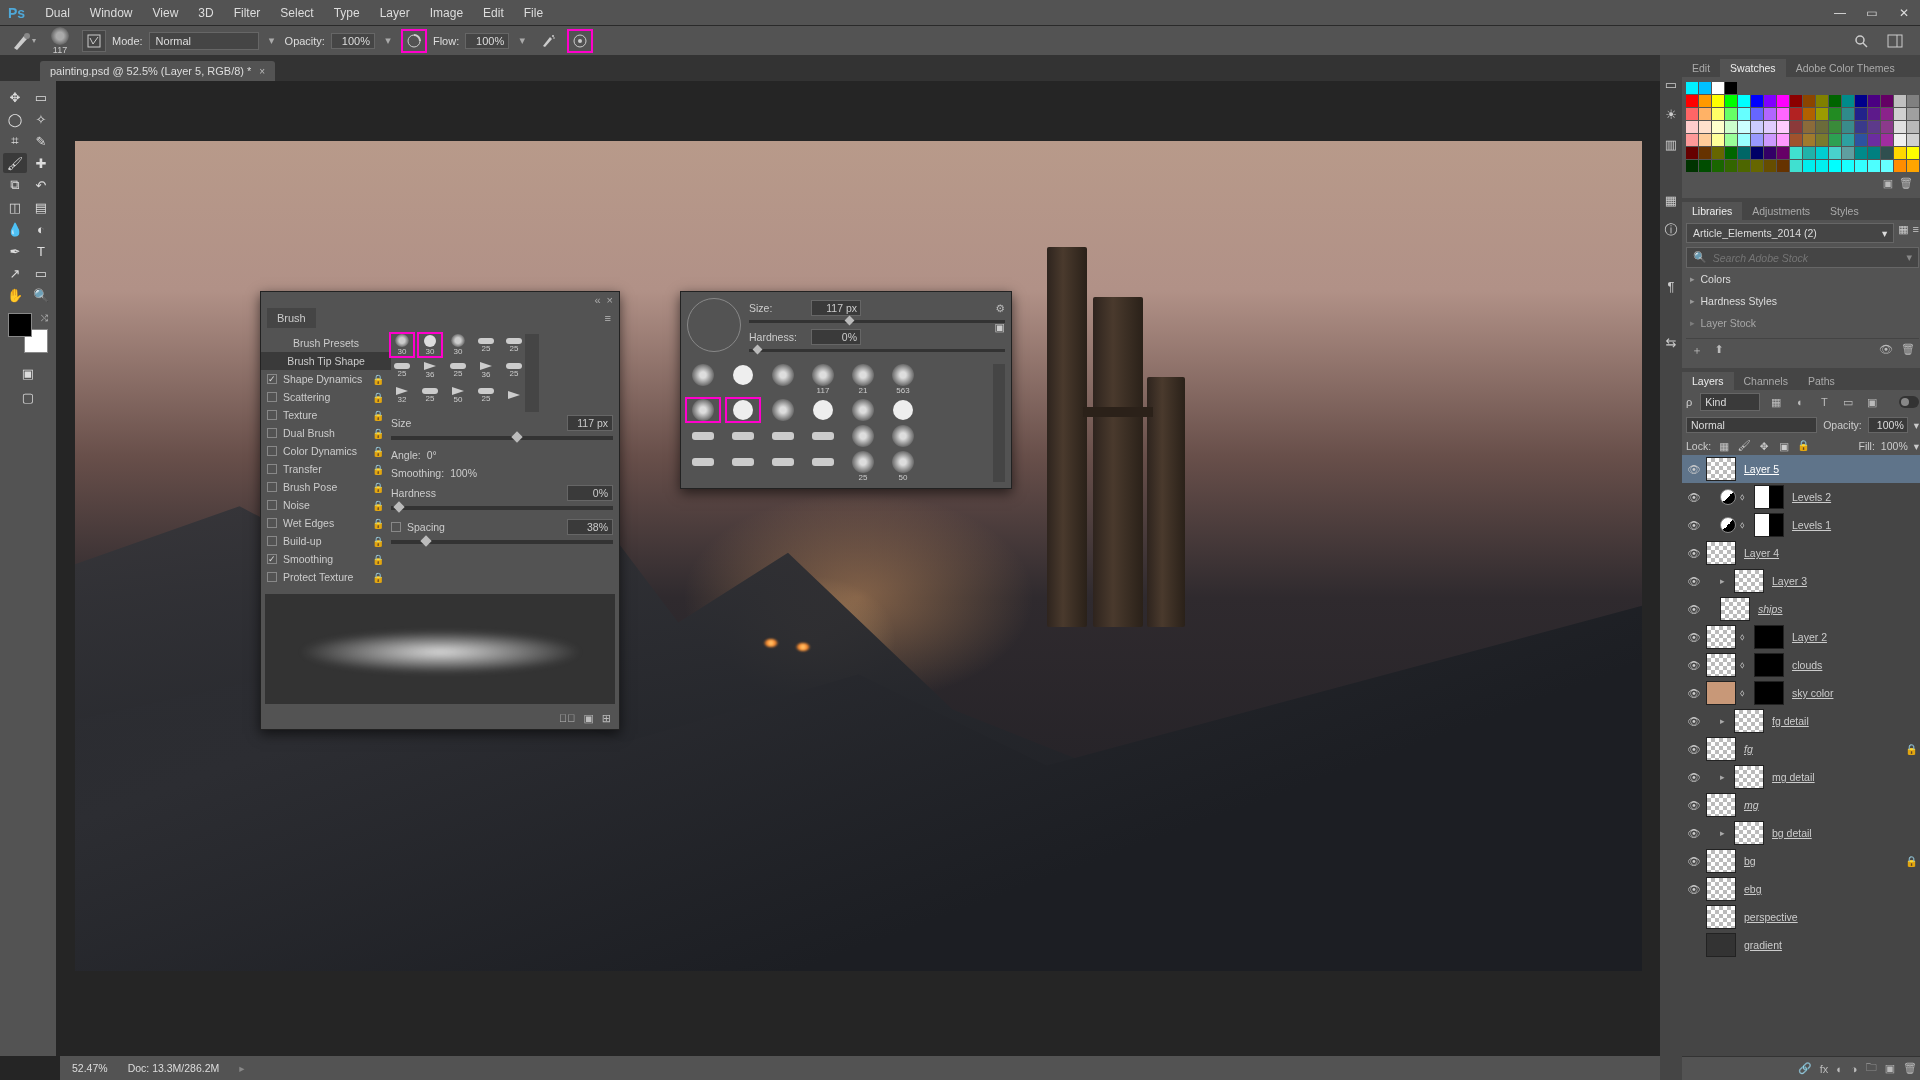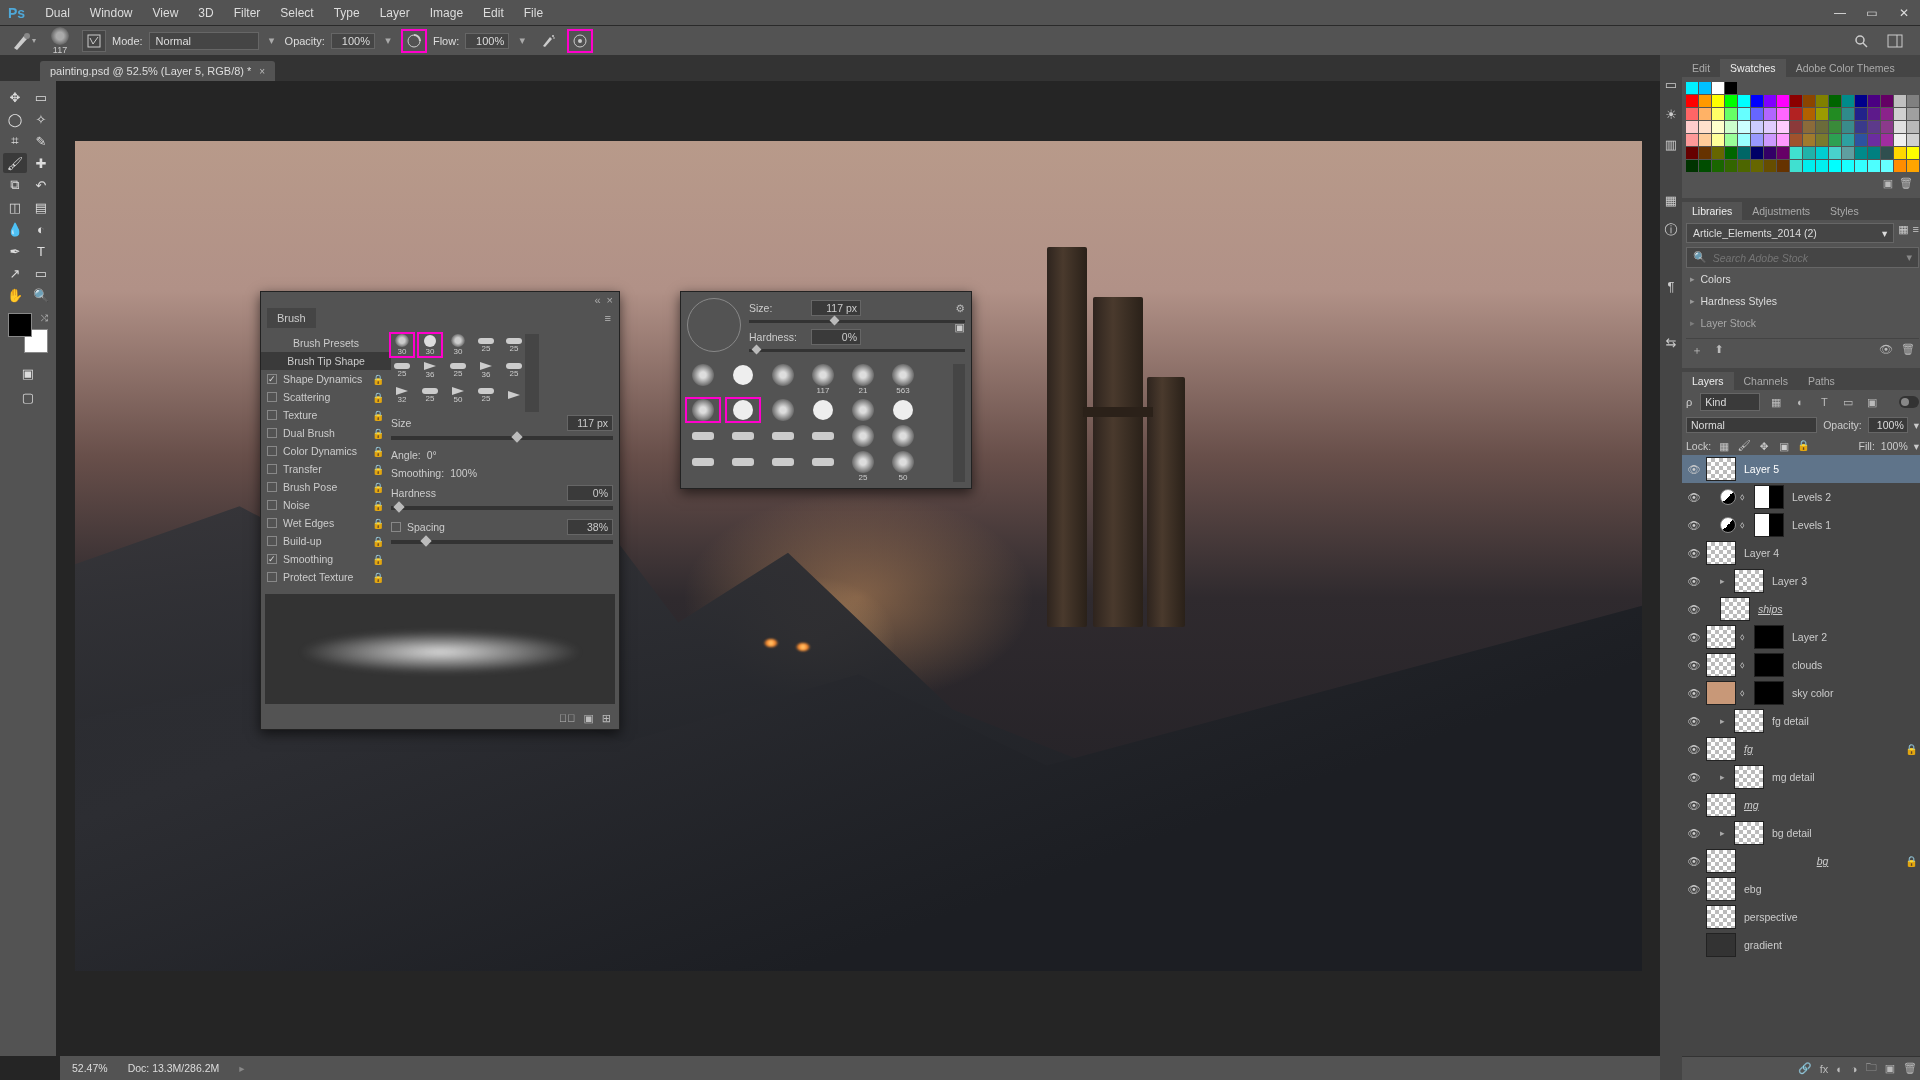--- a/index.html
+++ b/index.html
@@ -100,21 +100,21 @@
 .layers-list { flex:1; overflow:auto; background:#454545; }
 .layer { display:flex; align-items:center; padding:2px 4px; gap:4px; font-size:10.5px; }
 .layer.sel { background:#5f748a; color:#fff; }
 .layer .eye { width:16px; text-align:center; color:#ccc;}
 .layer .indent { width:10px; }
 .layer .thumb { width:30px; height:24px; background:#888; border:1px solid #222; background-image: repeating-conic-gradient(#bbb 0 25%, #fff 0 50%); background-size:8px 8px;}
 .layer .mask { width:30px; height:24px; background:#000; border:1px solid #222;}
 .layer .mask.half { background:linear-gradient(90deg,#fff 50%,#000 50%);}
 .layer .adj { width:16px; height:16px; border-radius:50%; background:linear-gradient(135deg,#fff 50%,#000 50%); border:1px solid #888;}
 .layer .link { width:10px; font-size:10px; color:#ccc;}
-.layer .name { flex:1; padding-left:4px;}
+.layer .name { flex:1; padding-left:4px;text-decoration:underline;}
 .layer .lock { width:14px; color:#ccc;}
 .layer .caret { width:10px; color:#aaa; font-size:9px;}
 .layers-footer { height:24px; background:#535353; display:flex; align-items:center; justify-content:flex-end; gap:8px; padding:0 6px; color:#bbb; font-size:11px; border-top:1px solid #333;}
 
 
 .brush-panel { position:absolute; top:210px; left:200px; width:360px; background:#535353; border:1px solid #222; box-shadow:0 4px 12px rgba(0,0,0,0.6);}
 .bp-header { display:flex; justify-content:flex-end; padding:2px 6px; gap:6px; color:#aaa;}
 .bp-tab { padding:4px 10px; background:#454545; font-size:11px; margin:0 0 2px 6px; display:inline-block;}
 .bp-body { display:flex; }
 .bp-left { width:130px; padding:4px 0; }
@@ -137,21 +137,21 @@
 .slider { height:4px; background:#333; position:relative; margin:2px 0 6px;}
 .slider .knob { position:absolute; top:-3px; width:8px; height:8px; background:#bbb; transform:rotate(45deg);}
 .angle-widget { width:50px; height:50px; border:1px solid #888; border-radius:50%; position:relative; margin:4px 8px 4px 4px; float:right;}
 .angle-widget::after { content:""; position:absolute; top:50%; left:50%; width:22px; height:1px; background:#ccc; transform-origin:left;}
 .bp-right-scroll { width:14px; background:#454545;}
 .bp-preview { height:110px; background:#333; margin:4px; position:relative; overflow:hidden;}
 .bp-preview .stroke { position:absolute; top:30%; left:5%; right:5%; height:50px; background:radial-gradient(ellipse 200px 30px at 50% 50%, #ddd, transparent 70%); filter:blur(3px);}
 .bp-footer { display:flex; justify-content:flex-end; gap:8px; padding:4px 8px; color:#bbb;}
 
 
-.brush-picker { position:absolute; top:210px; left:620px; width:292px; background:#535353; border:1px solid #222; box-shadow:0 4px 12px rgba(0,0,0,0.6); padding:6px;}
+.brush-picker { position:absolute; top:210px; left:620px; width:332px; background:#535353; border:1px solid #222; box-shadow:0 4px 12px rgba(0,0,0,0.6); padding:6px;}
 .bpk-top { display:flex; gap:8px; margin-bottom:8px;}
 .bpk-angle { width:54px; height:54px; border:1px solid #888; border-radius:50%; position:relative;}
 .bpk-props { flex:1;}
 .bpk-row { display:flex; align-items:center; gap:6px; padding:2px 0; font-size:10.5px;}
 .bpk-row .lab { width:56px;}
 .bpk-row .val { width:50px; background:#3a3a3a; border:1px solid #666; padding:1px 3px; text-align:right;}
 .bpk-row .gear { margin-left:auto; color:#bbb;}
 .bpk-slider { height:3px; background:#333; position:relative; margin:2px 0 4px;}
 .bpk-slider .knob{ position:absolute; top:-3px; width:7px; height:7px; background:#bbb; transform:rotate(45deg);}
 .bpk-grid-wrap { display:flex; }
@@ -970,21 +970,21 @@
           <div class="layer">
             <span class="eye">👁</span>
             <span class="indent"></span>
             <span class="caret">▸</span>
             <span class="thumb"></span>
             <span class="name">bg detail</span>
           </div>
           <div class="layer">
             <span class="eye">👁</span>
             <span class="thumb"></span>
-            <span class="name" style="font-style:italic;text-decoration:underline;text-align:center;">bg</span>
+            <span class="name" style="text-decoration:underline;">bg</span>
             <span class="lock">🔒</span>
           </div>
           <div class="layer">
             <span class="eye">👁</span>
             <span class="thumb"></span>
             <span class="name">ebg</span>
           </div>
           <div class="layer">
             <span class="eye"></span>
             <span class="thumb"></span>

